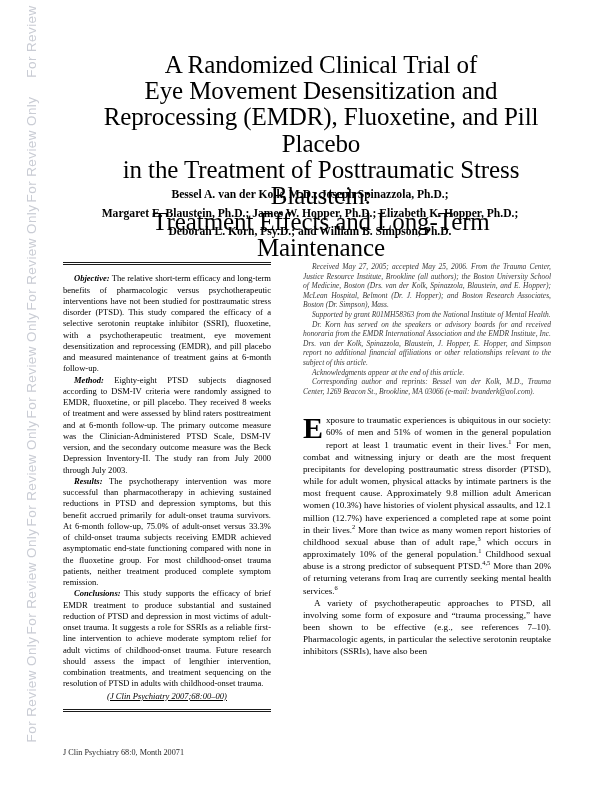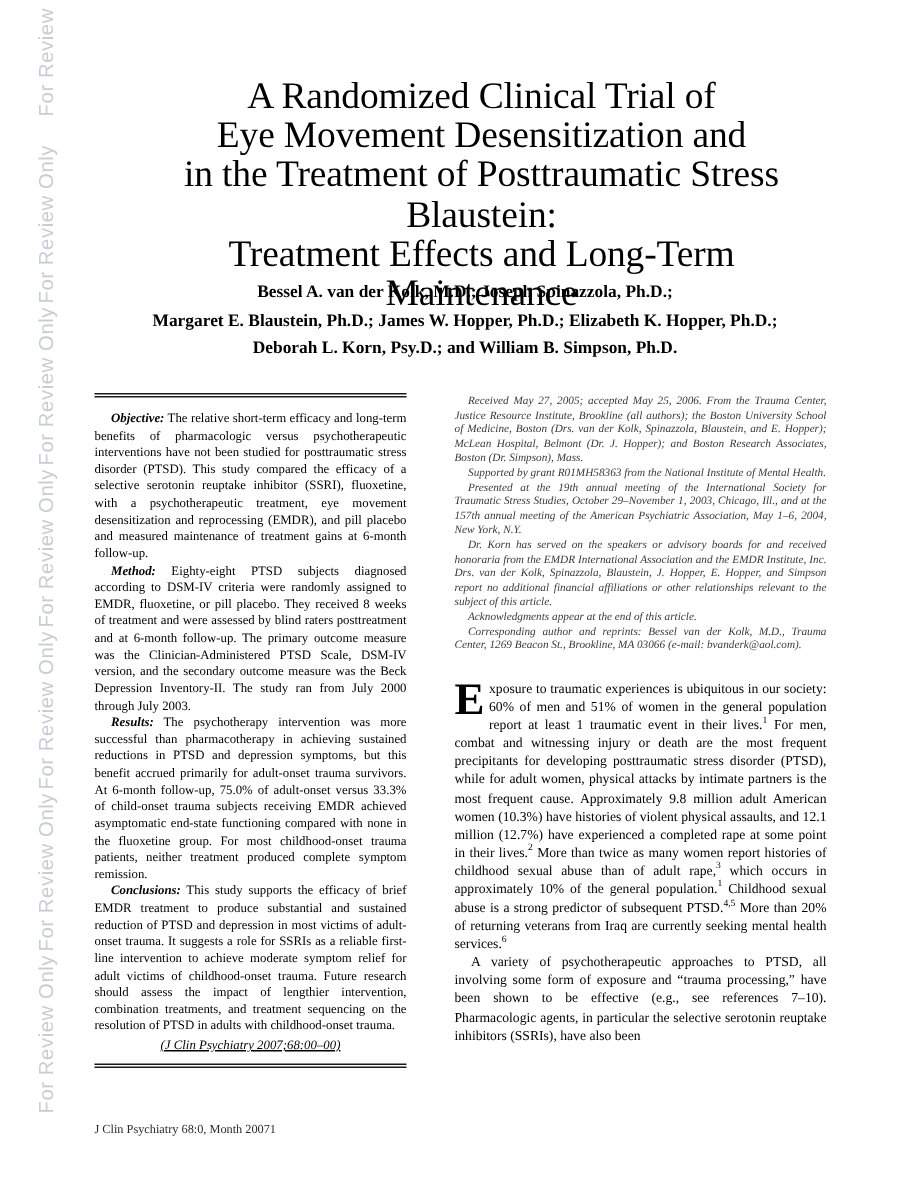--- a/index.html
+++ b/index.html
@@ -180,20 +180,21 @@
     <div class="watermark wm2">For Review Only</div>
     <div class="watermark wm3">For Review Only</div>
     <div class="watermark wm4">For Review Only</div>
     <div class="watermark wm5">For Review Only</div>
     <div class="watermark wm6">For Review Only</div>
   </div>
 
   <div class="title-block">
     <div class="title-line">A Randomized Clinical Trial of</div>
     <div class="title-line">Eye Movement Desensitization and</div>
+    <div class="title-line">Reprocessing (EMDR), Fluoxetine, and Pill Placebo</div>
     <div class="title-line">in the Treatment of Posttraumatic Stress Blaustein:</div>
     <div class="title-line">Treatment Effects and Long-Term Maintenance</div>
   </div>
 
   <div class="authors-block">
     <div class="author-line">Bessel A. van der Kolk, M.D.; Joseph Spinazzola, Ph.D.;</div>
     <div class="author-line">Margaret E. Blaustein, Ph.D.; James W. Hopper, Ph.D.; Elizabeth K. Hopper, Ph.D.;</div>
     <div class="author-line">Deborah L. Korn, Psy.D.; and William B. Simpson, Ph.D.</div>
   </div>
 
@@ -206,21 +207,20 @@
       <p><span class="lead">Conclusions:</span><span> This study supports the efficacy of brief EMDR treatment to produce substantial and sustained reduction of PTSD and depression in most victims of adult-onset trauma. It suggests a role for SSRIs as a reliable first-line intervention to achieve moderate symptom relief for adult victims of childhood-onset trauma. Future research should assess the impact of lengthier intervention, combination treatments, and treatment sequencing on the resolution of PTSD in adults with childhood-onset trauma.</span></p>
       <p class="citation">(J Clin Psychiatry 2007;68:00–00)</p>
     </div>
     <div class="rule-double-bottom"></div>
   </div>
 
   <div class="col-right">
     <div class="affil">
       <p>Received May 27, 2005; accepted May 25, 2006. From the Trauma Center, Justice Resource Institute, Brookline (all authors); the Boston University School of Medicine, Boston (Drs. van der Kolk, Spinazzola, Blaustein, and E. Hopper); McLean Hospital, Belmont (Dr. J. Hopper); and Boston Research Associates, Boston (Dr. Simpson), Mass.</p>
       <p>Supported by grant R01MH58363 from the National Institute of Mental Health.</p>
-      <p>Presented at the 19th annual meeting of the International Society for Traumatic Stress Studies, October 29–November 1, 2003, Chicago, Ill., and at the 157th annual meeting of the American Psychiatric Association, May 1–6, 2004, New York, N.Y.</p>
       <p>Dr. Korn has served on the speakers or advisory boards for and received honoraria from the EMDR International Association and the EMDR Institute, Inc. Drs. van der Kolk, Spinazzola, Blaustein, J. Hopper, E. Hopper, and Simpson report no additional financial affiliations or other relationships relevant to the subject of this article.</p>
       <p>Acknowledgments appear at the end of this article.</p>
       <p>Corresponding author and reprints: Bessel van der Kolk, M.D., Trauma Center, 1269 Beacon St., Brookline, MA 03066 (e-mail: bvanderk@aol.com).</p>
     </div>
 
     <div class="body-text">
       <p class="first"><span class="dropcap">E</span><span>xposure to traumatic experiences is ubiquitous in our society: 60% of men and 51% of women in the general population report at least 1 traumatic event in their lives.</span><sup>1</sup><span> For men, combat and witnessing injury or death are the most frequent precipitants for developing posttraumatic stress disorder (PTSD), while for adult women, physical attacks by intimate partners is the most frequent cause. Approximately 9.8 million adult American women (10.3%) have histories of violent physical assaults, and 12.1 million (12.7%) have experienced a completed rape at some point in their lives.</span><sup>2</sup><span> More than twice as many women report histories of childhood sexual abuse than of adult rape,</span><sup>3</sup><span> which occurs in approximately 10% of the general population.</span><sup>1</sup><span> Childhood sexual abuse is a strong predictor of subsequent PTSD.</span><sup>4,5</sup><span> More than 20% of returning veterans from Iraq are currently seeking mental health services.</span><sup>6</sup></p>
       <p>A variety of psychotherapeutic approaches to PTSD, all involving some form of exposure and “trauma processing,” have been shown to be effective (e.g., see references 7–10). Pharmacologic agents, in particular the selective serotonin reuptake inhibitors (SSRIs), have also been</p>
     </div>
   </div>

